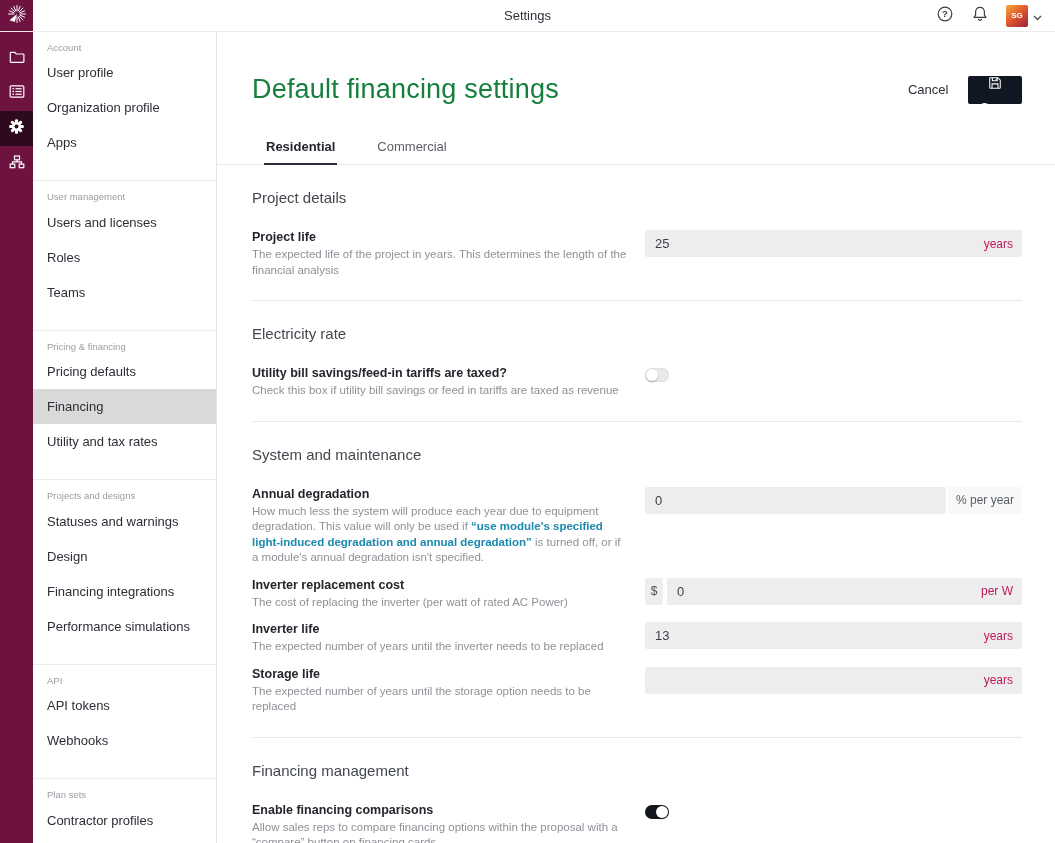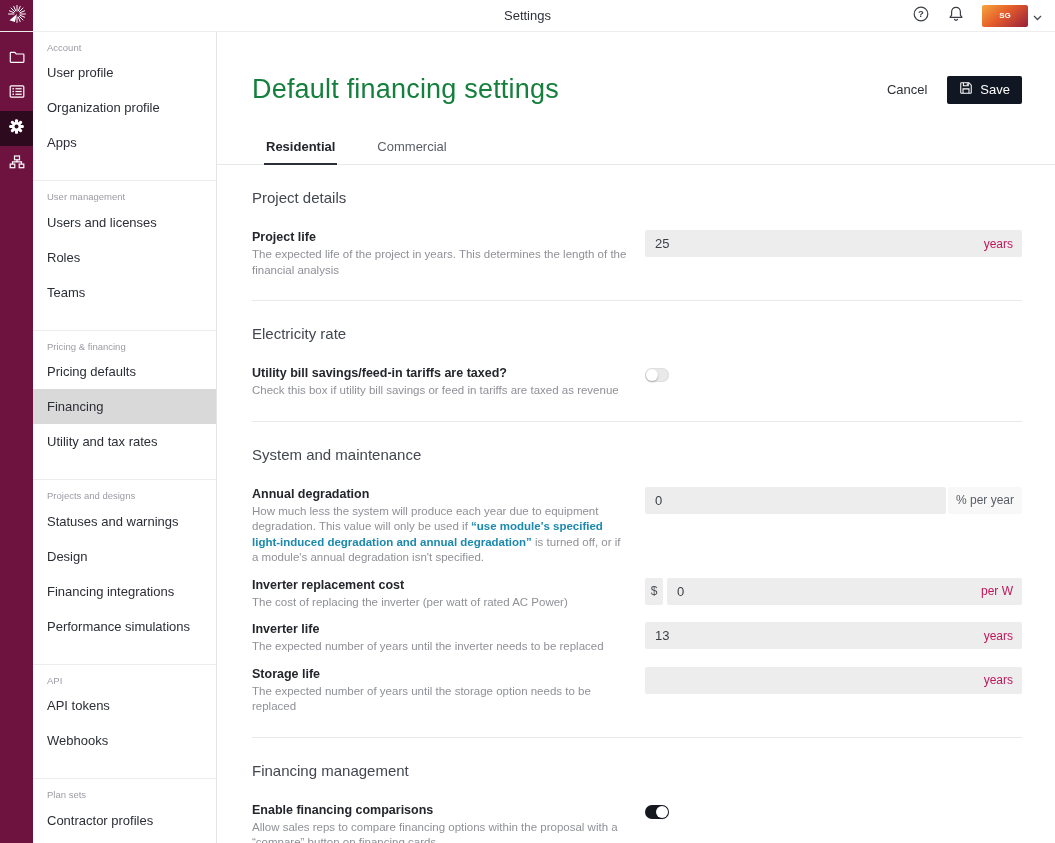--- a/index.html
+++ b/index.html
@@ -23,21 +23,21 @@
     display: flex; align-items: center; justify-content: center; cursor: pointer;
   }
   .header-title {
     position: absolute; left: 0; right: 0; text-align: center;
     font-size: 13px; color: #2d3038; font-weight: 500; pointer-events: none;
   }
   .header-right { margin-left: auto; display: flex; align-items: center; gap: 17px; padding-right: 13px; }
   .icon-btn { display: flex; align-items: center; justify-content: center; cursor: pointer; background: none; border: none; }
   .avatar-wrap { display: flex; align-items: center; gap: 5px; cursor: pointer; }
   .avatar {
-    width: 46px; height: 22px; border-radius: 2px;
+    width: 22px; height: 22px; border-radius: 2px;
     background: linear-gradient(140deg, #f6a63c 0%, #e45c2b 45%, #97203c 100%);
     color: #fff; font-size: 8px; font-weight: 700;
     display: flex; align-items: center; justify-content: center;
   }
 
   
   .app { position: absolute; top: 32px; left: 0; right: 0; bottom: 0; display: flex; }
 
   .rail { width: 33px; background: #6e1240; flex: none; display: flex; flex-direction: column; padding-top: 9px; }
   .rail-item { width: 33px; height: 35px; display: flex; align-items: center; justify-content: center; cursor: pointer; }
@@ -52,21 +52,21 @@
 
   
   .main { flex: 1; background: #fff; padding: 0 33px 0 35px; overflow: hidden; }
   .title-row { display: flex; align-items: center; margin-top: 42px; }
   .page-title { font-size: 27px; font-weight: 400; color: #15803d; letter-spacing: .2px; }
   .actions { margin-left: auto; display: flex; align-items: center; gap: 20px; }
   .cancel-btn { font-size: 13px; color: #2c2f36; background: none; border: none; cursor: pointer; font-family: inherit; }
   .save-btn {
     display: flex; align-items: center; gap: 7px;
     background: #101622; color: #fff; font-size: 13px; font-family: inherit;
-    height: 28px; padding: 0 12px; border: none; border-radius: 2px; cursor: pointer;
+    height: 28px; padding: 0 12px; border: none; border-radius: 2px; cursor: pointer; flex-direction: column;
   }
 
   .tabs {
     display: flex; gap: 26px; margin: 34px -33px 0 -35px; padding: 0 33px 0 35px;
     border-bottom: 1px solid #e7e7e7;
   }
   .tab { font-size: 13px; padding: 0 2px 9px; color: #5a5f66; cursor: pointer; margin-left: 12px; }
   .tab.active { color: #23252b; font-weight: 700; border-bottom: 2px solid #2a2e36; margin-bottom: -1px; }
 
   .section { padding: 24px 0 22px; border-bottom: 1px solid #e9e9e9; }

